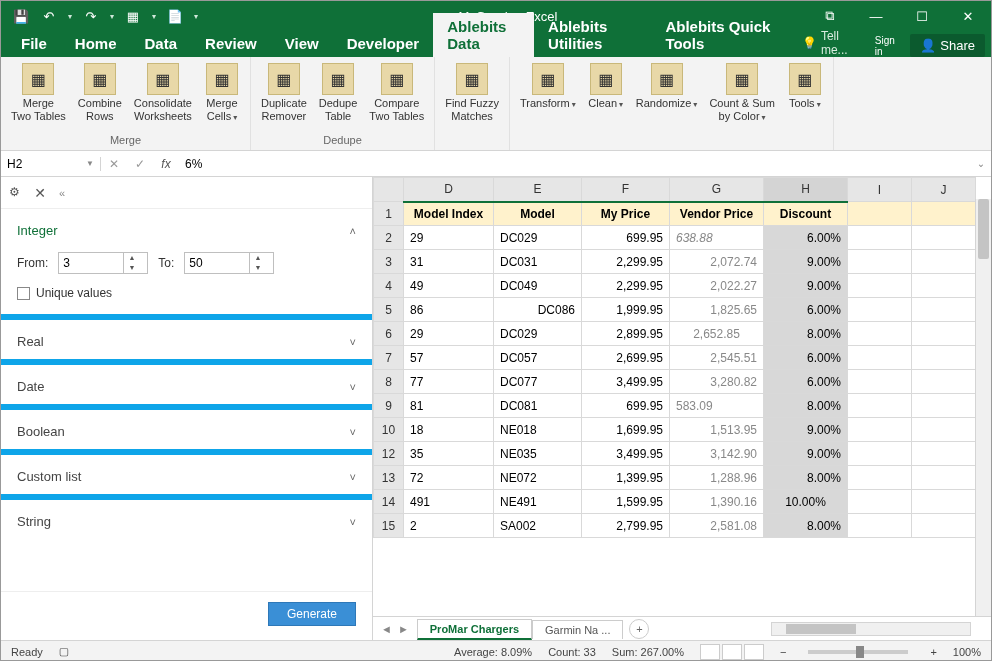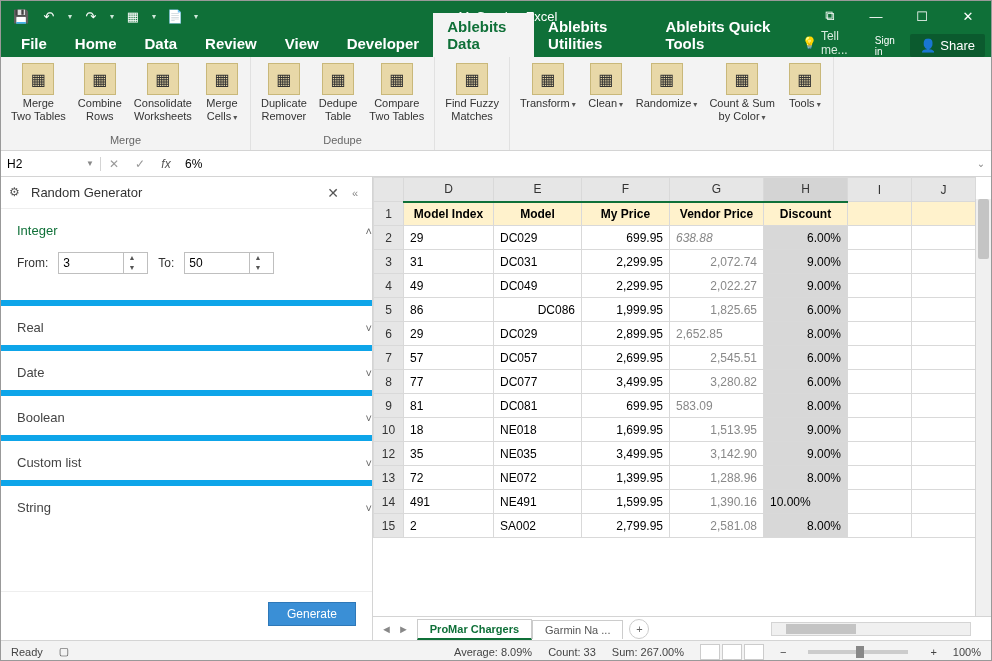--- a/index.html
+++ b/index.html
@@ -44,21 +44,21 @@
 
 
 .main { display: flex; height: 463px; }
 .panel { width: 372px; border-right: 1px solid #d4d4d4; display: flex; flex-direction: column; background: #fff; }
 .panel-header { height: 32px; display: flex; align-items: center; padding: 0 8px; border-bottom: 1px solid #eee; }
 .panel-header .gear { width: 16px; height: 16px; margin-right: 6px; color: #555; }
 .panel-title { font-size: 13px; flex: 1; color: #333; }
 .panel-close { width: 18px; text-align: center; color: #555; font-size: 14px; }
 .panel-collapse { width: 18px; text-align: center; color: #888; font-size: 11px; margin-left: 4px; }
 .panel-body { flex: 1; overflow: auto; padding: 0; }
-.section-h { padding: 14px 0 10px 16px; font-size: 13px; color: #0f7038; display: flex; justify-content: space-between; align-items: center; cursor: pointer; }
+.section-h { padding: 14px 16px 10px 16px; font-size: 13px; color: #0f7038; display: flex; justify-content: space-between; align-items: center; cursor: pointer; }
 .section-h.collapsed { color: #444; border-top: 6px solid #0ea5e9; justify-content: space-between; }
 .section-h .chev { color: #666; font-size: 11px; }
 .section-body { padding: 4px 16px 14px 16px; }
 .row { display: flex; align-items: center; gap: 10px; margin-bottom: 12px; font-size: 12px; color: #333; }
 .numfield { display: flex; align-items: center; border: 1px solid #bfbfbf; height: 22px; width: 90px; }
 .numfield input { border: none; outline: none; width: 64px; padding: 0 4px; font-size: 12px; }
 .spin { display: flex; flex-direction: column; width: 16px; border-left: 1px solid #bfbfbf; }
 .spin div { height: 10px; font-size: 7px; text-align: center; line-height: 10px; color: #555; }
 .chk { display: flex; align-items: center; gap: 6px; font-size: 12px; color: #333; }
 .chk .box { width: 13px; height: 13px; border: 1px solid #888; }
@@ -230,21 +230,20 @@
   <div class="fb-btn fx">fx</div>
   <div class="fx-input">6%</div>
   <div class="fb-expand">⌄</div>
 </div>
 
 <div class="main">
 
   <div class="panel">
     <div class="panel-header">
       <span class="gear">⚙</span>
-      <span class="panel-title">Random Generator</span>
       <span class="panel-close">✕</span>
       <span class="panel-collapse">«</span>
     </div>
     <div class="panel-body">
       <div class="section-h">
         <span>Integer</span>
         <span class="chev">˄</span>
       </div>
       <div class="section-body">
         <div class="row">
@@ -258,20 +257,24 @@
           </div>
           <span>To:</span>
           <div class="numfield">
             <input value="50" style="">
             <div class="spin">
                 <div>▲</div>
                 <div>▼</div>
               </div>
           </div>
         </div>
+        <label class="chk">
+          <span class="box"></span>
+          <span>Unique values</span>
+        </label>
       </div>
       <div id="collapsed-sections">
           <div class="section-h collapsed">
             <span>Real</span>
             <span class="chev">˅</span>
           </div>
           <div class="section-h collapsed">
             <span>Date</span>
             <span class="chev">˅</span>
           </div>
@@ -358,21 +361,21 @@
               <td class="vendor-price" style="">1,825.65</td>
               <td class="h-col" style="text-align: right;">6.00%</td>
               <td></td>
               <td></td>
             </tr>
             <tr>
               <th class="row-h">6</th>
               <td class="d-col" style="text-align: left;">29</td>
               <td class="" style="text-align: left;">DC029</td>
               <td class="my-price" style="text-align: right;">2,899.95</td>
-              <td class="vendor-price" style="text-align: left;">2,652.85</td>
+              <td class="vendor-price" style="text-align: center;">2,652.85</td>
               <td class="h-col" style="text-align: right;">8.00%</td>
               <td></td>
               <td></td>
             </tr>
             <tr>
               <th class="row-h">7</th>
               <td class="d-col" style="text-align: left;">57</td>
               <td class="" style="text-align: left;">DC057</td>
               <td class="my-price" style="text-align: right;">2,699.95</td>
               <td class="vendor-price" style="text-align: right;">2,545.51</td>
@@ -429,21 +432,21 @@
               <td class="h-col" style="text-align: right;">8.00%</td>
               <td></td>
               <td></td>
             </tr>
             <tr>
               <th class="row-h">14</th>
               <td class="d-col" style="text-align: left;">491</td>
               <td class="" style="text-align: left;">NE491</td>
               <td class="my-price" style="text-align: right;">1,599.95</td>
               <td class="vendor-price" style="text-align: right;">1,390.16</td>
-              <td class="h-col" style="text-align: left;">10.00%</td>
+              <td class="h-col" style="text-align: center;">10.00%</td>
               <td></td>
               <td></td>
             </tr>
             <tr>
               <th class="row-h">15</th>
               <td class="d-col" style="text-align: left;">2</td>
               <td class="" style="text-align: left;">SA002</td>
               <td class="my-price" style="text-align: right;">2,799.95</td>
               <td class="vendor-price" style="text-align: right;">2,581.08</td>
               <td class="h-col" style="text-align: right;">8.00%</td>

